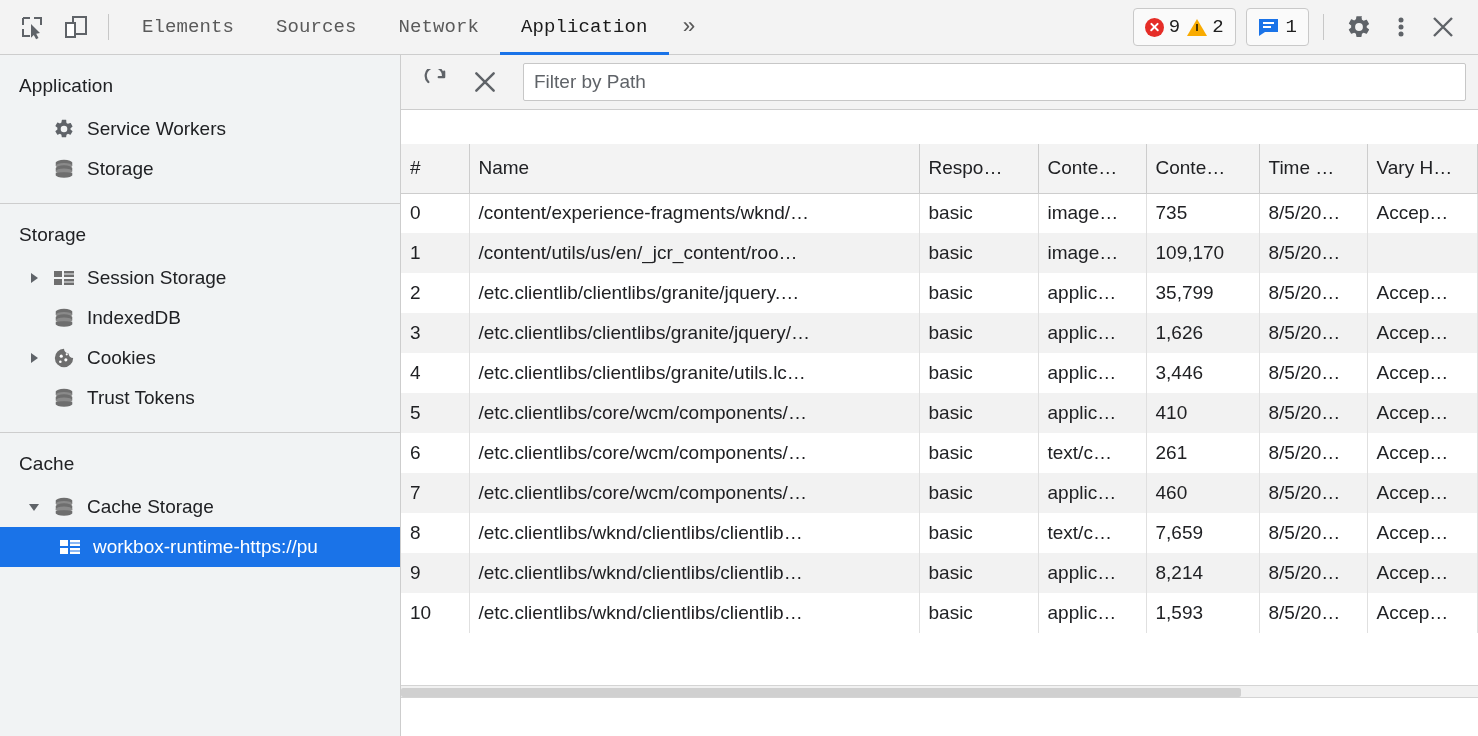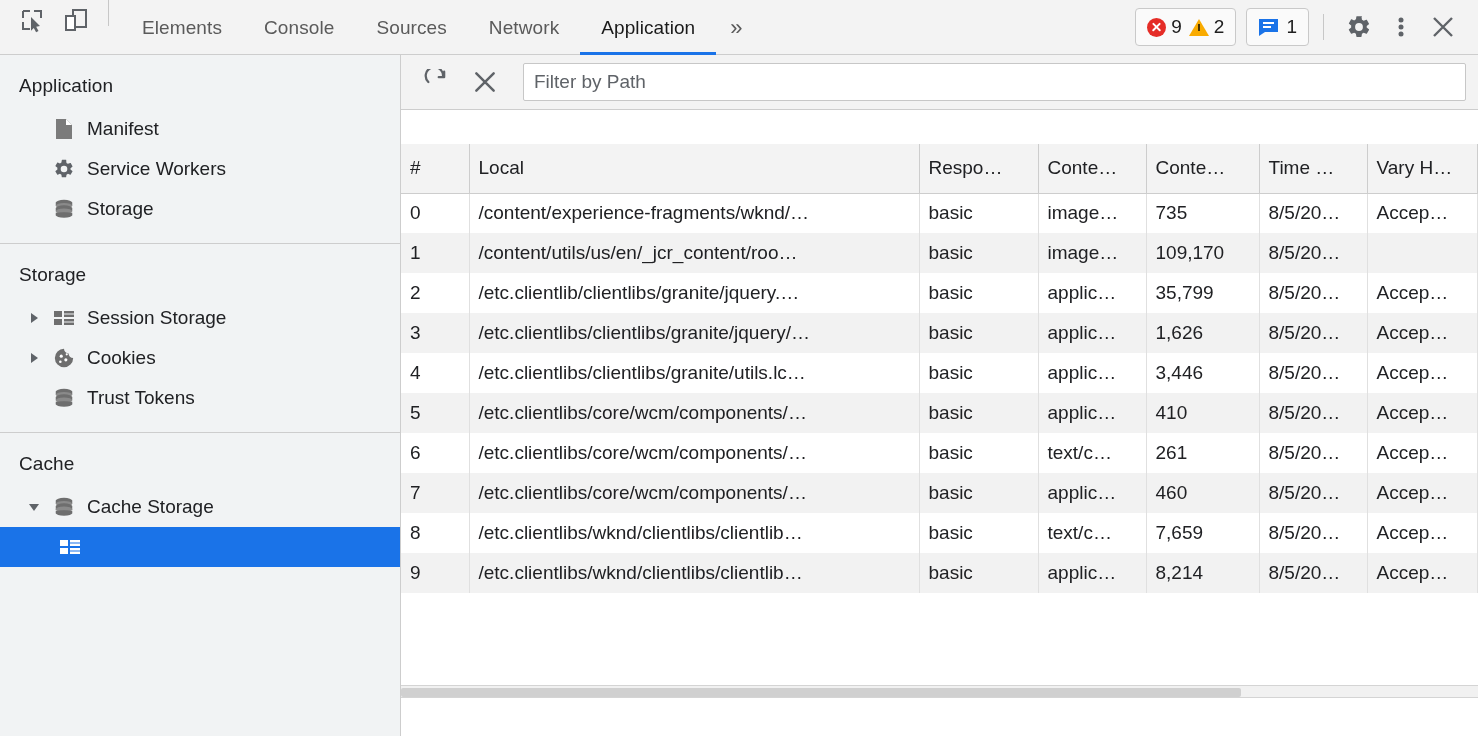--- a/index.html
+++ b/index.html
@@ -10,22 +10,23 @@
     overflow: hidden;
     -webkit-font-smoothing: antialiased;
   }
   #app { position: relative; width: 1478px; height: 736px; display: flex; flex-direction: column; }
 
   
   .topbar {
     height: 55px; min-height: 55px;
     background: #f3f3f3;
     border-bottom: 1px solid #cdcdcd;
-    display: flex; 
+    display: flex; align-items: center;
     padding: 0 14px 0 10px;
+    font-family: Liberation Mono, monospace;
   }
   .tb-icon-btn {
     width: 44px; height: 40px;
     display: flex; align-items: center; justify-content: center;
     cursor: pointer; border-radius: 3px;
   }
   .tb-sep {
     width: 1px; height: 26px; background: #c7c7c7; margin: 0 12px 0 10px;
   }
   .tabs { display: flex; align-items: stretch; height: 55px; flex: 1; }
@@ -189,23 +190,20 @@
         <rect x="3" y="9" width="9" height="14" fill="#fff" stroke="#5f6368" stroke-width="2"></rect>
       </svg>
     </div>
     <div class="tb-sep"></div>
 
     <div class="tabs">
       <div class="tab">
           <span>Elements</span>
         </div>
       <div class="tab">
-          <span>Console</span>
-        </div>
-      <div class="tab">
           <span>Sources</span>
         </div>
       <div class="tab">
           <span>Network</span>
         </div>
       <div class="tab active">
           <span>Application</span>
         </div>
       <div class="tab-more">»</div>
     </div>
@@ -253,30 +251,20 @@
 
   <div class="body-split">
 
     <div class="sidebar">
 
       <div class="side-section">
         <div class="side-title">Application</div>
         <div class="side-item">
           <span class="arrow-spacer"></span>
           <span class="si-icon">
-            <svg width="20" height="22" viewBox="0 0 20 22">
-              <path d="M2 1h10l6 6v14H2z" fill="#7b7b7b"></path>
-              <path d="M12 1v6h6z" fill="#fff"></path>
-            </svg>
-          </span>
-          <span class="si-label">Manifest</span>
-        </div>
-        <div class="side-item">
-          <span class="arrow-spacer"></span>
-          <span class="si-icon">
             <svg width="22" height="22" viewBox="0 0 24 24">
               <path fill="#5f6368" d="M19.1 12.9c.04-.3.06-.6.06-.9s-.02-.6-.07-.9l2.03-1.58a.49.49 0 00.12-.61l-1.92-3.32c-.12-.22-.37-.29-.59-.22l-2.39.96a7 7 0 00-1.62-.94l-.36-2.54A.48.48 0 0013.87 2h-3.84a.48.48 0 00-.47.41l-.36 2.54c-.59.24-1.13.57-1.62.94l-2.39-.96c-.22-.08-.47 0-.59.22L2.68 8.47c-.12.21-.08.47.12.61l2.03 1.58c-.05.3-.09.61-.09.91s.02.6.07.9l-2.03 1.58a.49.49 0 00-.12.61l1.92 3.32c.12.22.37.29.59.22l2.39-.96c.5.38 1.03.7 1.62.94l.36 2.54c.05.24.25.41.49.41h3.84c.24 0 .45-.17.48-.41l.36-2.54c.59-.24 1.13-.56 1.62-.94l2.39.96c.22.08.47 0 .59-.22l1.92-3.32a.49.49 0 00-.12-.61l-2.01-1.58zM12 15.6A3.6 3.6 0 1112 8.4a3.6 3.6 0 010 7.2z"></path>
             </svg>
           </span>
           <span class="si-label">Service Workers</span>
         </div>
         <div class="side-item">
           <span class="arrow-spacer"></span>
           <span class="si-icon">
             <svg width="22" height="22" viewBox="0 0 24 24">
@@ -308,89 +296,106 @@
               <rect x="11" y="2" width="10" height="2.5" fill="#6e6e6e"></rect>
               <rect x="11" y="5.5" width="10" height="2.5" fill="#6e6e6e"></rect>
               <rect x="1" y="10" width="8" height="6" fill="#6e6e6e"></rect>
               <rect x="11" y="10" width="10" height="2.5" fill="#6e6e6e"></rect>
               <rect x="11" y="13.5" width="10" height="2.5" fill="#6e6e6e"></rect>
             </svg>
           </span>
           <span class="si-label">Session Storage</span>
         </div>
 
-
-
-        <div class="side-item">
-          <span class="arrow">
-              <span class="arrow-r"></span>
-            </span>
-          <span class="si-icon">
-            <svg width="22" height="22" viewBox="0 0 24 24">
-              <path d="M12 2a10 10 0 1010 10 5 5 0 01-5-5 5 5 0 01-5-5z" fill="#6e6e6e"></path>
-              <circle cx="9" cy="10" r="1.7" fill="#fff"></circle>
-              <circle cx="14" cy="14" r="1.7" fill="#fff"></circle>
-              <circle cx="8" cy="16" r="1.4" fill="#fff"></circle>
-              <circle cx="15" cy="8" r="1.2" fill="#fff"></circle>
-            </svg>
-          </span>
-          <span class="si-label">Cookies</span>
-        </div>
-
         <div class="side-item">
           <span class="arrow-spacer"></span>
           <span class="si-icon">
             <svg width="22" height="22" viewBox="0 0 24 24">
               <ellipse cx="12" cy="5" rx="9" ry="3" fill="#6e6e6e"></ellipse>
               <rect x="3" y="5" width="18" height="3.5" fill="#6e6e6e"></rect>
               <ellipse cx="12" cy="8.5" rx="9" ry="3" fill="#8a8a8a"></ellipse>
               <rect x="3" y="11" width="18" height="3.5" fill="#6e6e6e"></rect>
               <ellipse cx="12" cy="11" rx="9" ry="3" fill="#6e6e6e"></ellipse>
               <ellipse cx="12" cy="14.5" rx="9" ry="3" fill="#8a8a8a"></ellipse>
               <rect x="3" y="16" width="18" height="3" fill="#6e6e6e"></rect>
               <ellipse cx="12" cy="18.5" rx="9" ry="3" fill="#6e6e6e"></ellipse>
             </svg>
           </span>
-          <span class="si-label">Trust Tokens</span>
-        </div>
-      </div>
-
-      <div class="side-section no-border">
-        <div class="side-title">Cache</div>
+          <span class="si-label">IndexedDB</span>
+        </div>
+
 
         <div class="side-item">
           <span class="arrow">
-              <span class="arrow-d"></span>
+              <span class="arrow-r"></span>
             </span>
+          <span class="si-icon">
+            <svg width="22" height="22" viewBox="0 0 24 24">
+              <path d="M12 2a10 10 0 1010 10 5 5 0 01-5-5 5 5 0 01-5-5z" fill="#6e6e6e"></path>
+              <circle cx="9" cy="10" r="1.7" fill="#fff"></circle>
+              <circle cx="14" cy="14" r="1.7" fill="#fff"></circle>
+              <circle cx="8" cy="16" r="1.4" fill="#fff"></circle>
+              <circle cx="15" cy="8" r="1.2" fill="#fff"></circle>
+            </svg>
+          </span>
+          <span class="si-label">Cookies</span>
+        </div>
+
+        <div class="side-item">
+          <span class="arrow-spacer"></span>
           <span class="si-icon">
             <svg width="22" height="22" viewBox="0 0 24 24">
               <ellipse cx="12" cy="5" rx="9" ry="3" fill="#6e6e6e"></ellipse>
               <rect x="3" y="5" width="18" height="3.5" fill="#6e6e6e"></rect>
               <ellipse cx="12" cy="8.5" rx="9" ry="3" fill="#8a8a8a"></ellipse>
               <rect x="3" y="11" width="18" height="3.5" fill="#6e6e6e"></rect>
               <ellipse cx="12" cy="11" rx="9" ry="3" fill="#6e6e6e"></ellipse>
               <ellipse cx="12" cy="14.5" rx="9" ry="3" fill="#8a8a8a"></ellipse>
               <rect x="3" y="16" width="18" height="3" fill="#6e6e6e"></rect>
               <ellipse cx="12" cy="18.5" rx="9" ry="3" fill="#6e6e6e"></ellipse>
             </svg>
           </span>
+          <span class="si-label">Trust Tokens</span>
+        </div>
+      </div>
+
+      <div class="side-section no-border">
+        <div class="side-title">Cache</div>
+
+        <div class="side-item">
+          <span class="arrow">
+              <span class="arrow-d"></span>
+            </span>
+          <span class="si-icon">
+            <svg width="22" height="22" viewBox="0 0 24 24">
+              <ellipse cx="12" cy="5" rx="9" ry="3" fill="#6e6e6e"></ellipse>
+              <rect x="3" y="5" width="18" height="3.5" fill="#6e6e6e"></rect>
+              <ellipse cx="12" cy="8.5" rx="9" ry="3" fill="#8a8a8a"></ellipse>
+              <rect x="3" y="11" width="18" height="3.5" fill="#6e6e6e"></rect>
+              <ellipse cx="12" cy="11" rx="9" ry="3" fill="#6e6e6e"></ellipse>
+              <ellipse cx="12" cy="14.5" rx="9" ry="3" fill="#8a8a8a"></ellipse>
+              <rect x="3" y="16" width="18" height="3" fill="#6e6e6e"></rect>
+              <ellipse cx="12" cy="18.5" rx="9" ry="3" fill="#6e6e6e"></ellipse>
+            </svg>
+          </span>
           <span class="si-label">Cache Storage</span>
         </div>
 
         <div class="side-item selected indent2">
           <span class="si-icon">
             <svg width="22" height="18" viewBox="0 0 22 18">
               <rect x="1" y="2" width="8" height="6" fill="#ffffff"></rect>
               <rect x="11" y="2" width="10" height="2.5" fill="#ffffff"></rect>
               <rect x="11" y="5.5" width="10" height="2.5" fill="#ffffff"></rect>
               <rect x="1" y="10" width="8" height="6" fill="#ffffff"></rect>
               <rect x="11" y="10" width="10" height="2.5" fill="#ffffff"></rect>
               <rect x="11" y="13.5" width="10" height="2.5" fill="#ffffff"></rect>
             </svg>
           </span>
+          <span class="si-label">workbox-runtime-https://pu</span>
         </div>
 
       </div>
     </div>
 
     <div class="main">
 
       <div class="main-toolbar">
         <div class="mt-btn">
           <svg width="26" height="26" viewBox="0 0 24 24">
@@ -414,21 +419,21 @@
                 <col class="c-name">
                 <col class="c-resp">
               <col class="c-ct">
                 <col class="c-cl">
                 <col class="c-time">
                 <col class="c-vary">
             </colgroup>
             <thead>
               <tr>
                 <th>#</th>
-                <th>Local</th>
+                <th>Name</th>
                 <th>Respo…</th>
                 <th>Conte…</th>
                 <th>Conte…</th>
                 <th>Time …</th>
                 <th>Vary H…</th>
               </tr>
             </thead>
             <tbody id="grid-body">
                 <tr class="even">
                   <td>0</td>
@@ -513,20 +518,29 @@
                 </tr>
                 <tr class="odd">
                   <td>9</td>
                   <td>/etc.clientlibs/wknd/clientlibs/clientlib…</td>
                   <td>basic</td>
                   <td>applic…</td>
                   <td class="num">8,214</td>
                   <td class="num">8/5/20…</td>
                   <td>Accep…</td>
                 </tr>
+                <tr class="even">
+                  <td>10</td>
+                  <td>/etc.clientlibs/wknd/clientlibs/clientlib…</td>
+                  <td>basic</td>
+                  <td>applic…</td>
+                  <td class="num">1,593</td>
+                  <td class="num">8/5/20…</td>
+                  <td>Accep…</td>
+                </tr>
               </tbody>
           </table>
         </div>
         <div class="hscroll-track">
           <div class="hscroll-thumb"></div>
         </div>
       </div>
 
       <div class="detail-pane"></div>
     </div>

